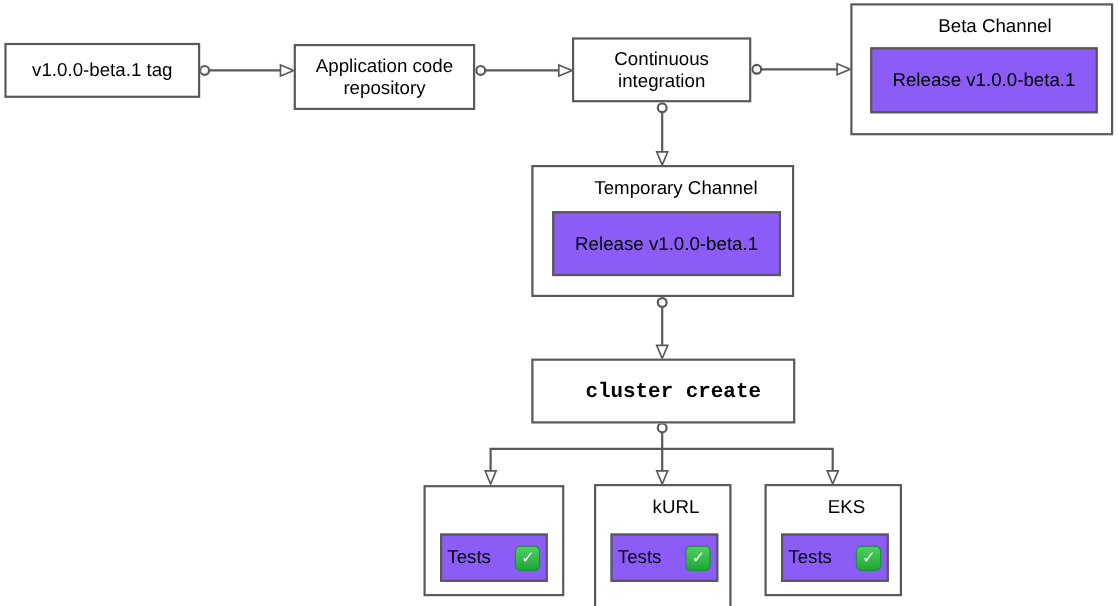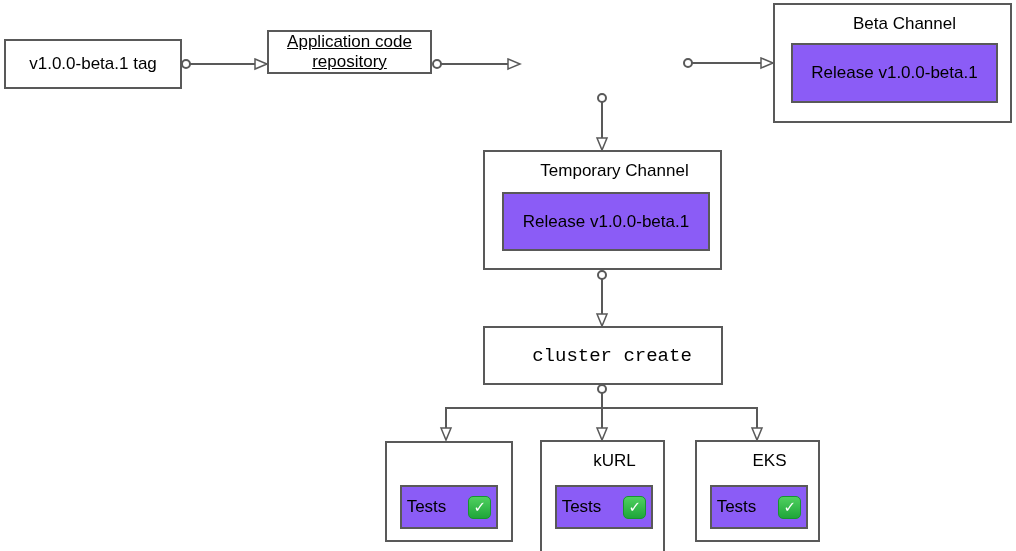--- a/index.html
+++ b/index.html
@@ -70,21 +70,21 @@
     display: flex;
     align-items: center;
     justify-content: center;
     text-align: center;
     font-size: 17px;
     line-height: 20px;
     white-space: nowrap;
   }
   .mono-node {
     font-family: "Liberation Mono", "DejaVu Sans Mono", monospace;
-    font-weight: normal;
+    font-weight: bold;
     font-size: 19px;
     padding-left: 24px;
   }
   .tests-inner { gap: 22px; }
   .check-icon {
     width: 23px;
     height: 23px;
     border-radius: 5px;
     background: linear-gradient(180deg, #4fd05f 0%, #1fa63a 100%);
     border: 1px solid #189430;
@@ -138,24 +138,27 @@
       <path class="ah" d="M441,428 L446,440 L451,428 Z"></path>
       <path class="ah" d="M597,428 L602,440 L607,428 Z"></path>
       <path class="ah" d="M752,428 L757,440 L762,428 Z"></path>
     </g>
   </svg>
 
   <div class="node" style="left:4px; top:39px; width:178px; height:50px;">
     <span>v1.0.0-beta.1 tag</span>
   </div>
 
-  <div class="node" style="left:267px; top:30px; width:165px; height:44px;text-decoration:underline;">
+  <div class="node" style="left:267px; top:40px; width:165px; height:60px;">
     <span>Application code repository</span>
   </div>
 
+  <div class="node" style="left:520px; top:34px; width:163px; height:59px;">
+    <span>Continuous integration</span>
+  </div>
 
   <div class="container-node" style="left:773px; top:3px; width:239px; height:120px;">
     <div class="container-title">Beta Channel</div>
     <div class="inner-node" style="left:16px; top:38px; width:207px; height:60px;">
       <span>Release v1.0.0-beta.1</span>
     </div>
   </div>
 
   <div class="container-node" style="left:483px; top:150px; width:239px; height:120px;">
     <div class="container-title">Temporary Channel</div>

